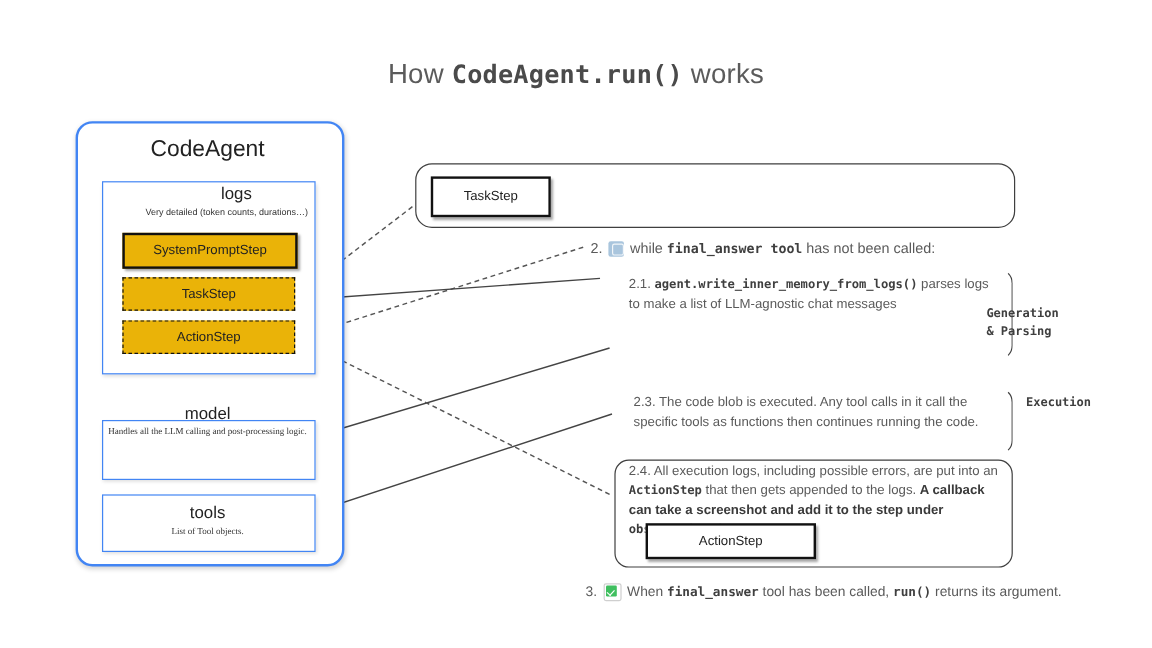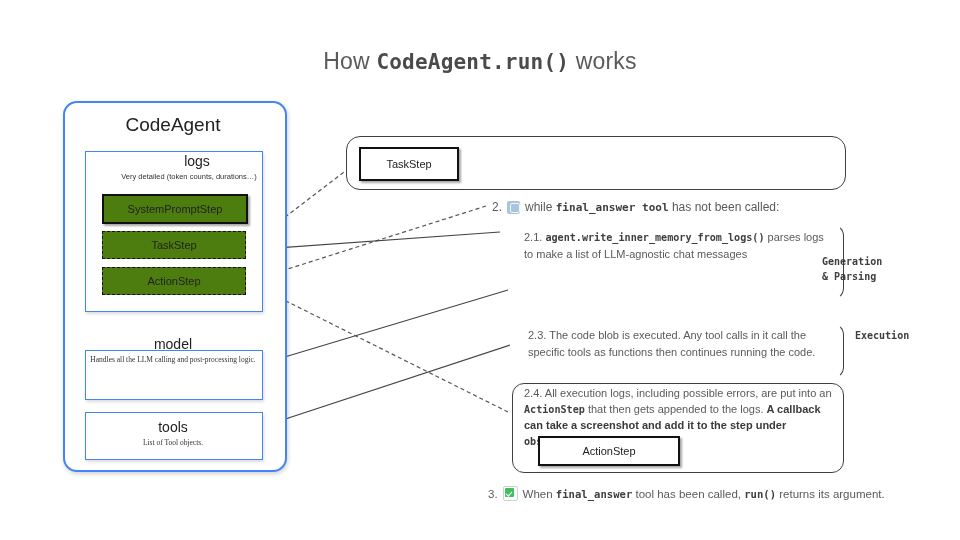--- a/index.html
+++ b/index.html
@@ -33,21 +33,21 @@
     position:absolute;left:85px;top:151px;width:176px;height:159px;
     border:1.5px solid #4285f4;background:#fff;
     box-shadow:1px 2px 3px rgba(0,0,0,.14);
   }
   #logs-title{position:absolute;left:85px;top:153px;width:176px;text-align:center;font-size:14px;color:#222;padding-left:24px;}
   #logs-sub{position:absolute;left:85px;top:172px;width:208px;text-align:center;font-size:7.5px;color:#333;}
 
   .step-chip{
     position:absolute;left:102px;width:142px;height:26px;
     display:flex;align-items:center;justify-content:center;
-    font-size:11px;color:#222;background:#4d7c0f;
+    font-size:11px;color:#222;background:#eab308;
   }
   .chip-solid{border:2px solid #111;box-shadow:2px 2px 2px rgba(0,0,0,.35);}
   .chip-dashed{border:1.6px dashed #111;}
   #chip-systemprompt{top:194px;}
   #chip-taskstep{top:231px;}
   #chip-actionstep{top:267px;}
 
   .sub-box{
     position:absolute;left:85px;width:176px;
     border:1.5px solid #4285f4;background:#fff;

